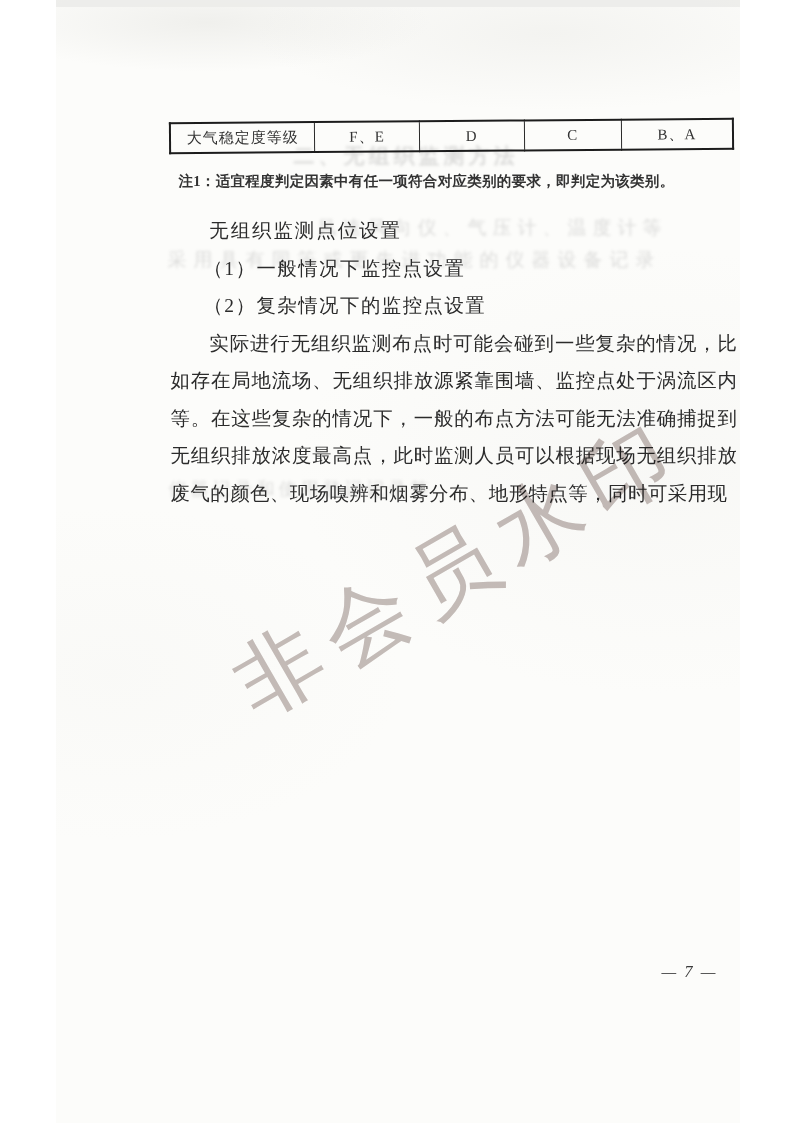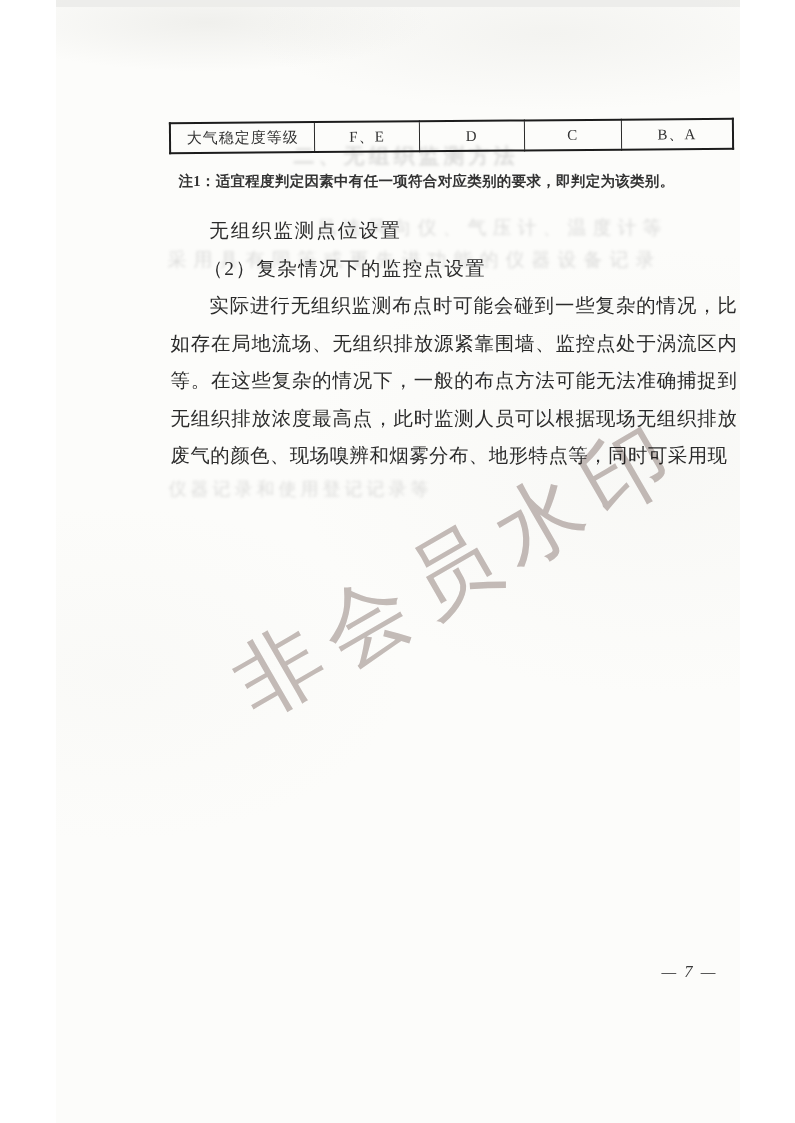--- a/index.html
+++ b/index.html
@@ -111,20 +111,21 @@
       <td>C</td>
       <td>B、A</td>
     </tr>
   </tbody>
     </table>
 
   <div class="note">注1：适宜程度判定因素中有任一项符合对应类别的要求，即判定为该类别。</div>
 
   <div class="col">
     <p class="h">无组织监测点位设置</p>
+    <p class="h h3">（1）一般情况下监控点设置</p>
     <p class="h h3">（2）复杂情况下的监控点设置</p>
     <p>实际进行无组织监测布点时可能会碰到一些复杂的情况，比如存在局地流场、无组织排放源紧靠围墙、监控点处于涡流区内等。在这些复杂的情况下，一般的布点方法可能无法准确捕捉到无组织排放浓度最高点，此时监测人员可以根据现场无组织排放废气的颜色、现场嗅辨和烟雾分布、地形特点等，同时可采用现</p>
   </div>
 
   <div class="watermark">非会员水印</div>
 
   <div class="pageno">— 7 —</div>
 
 </div>
 

